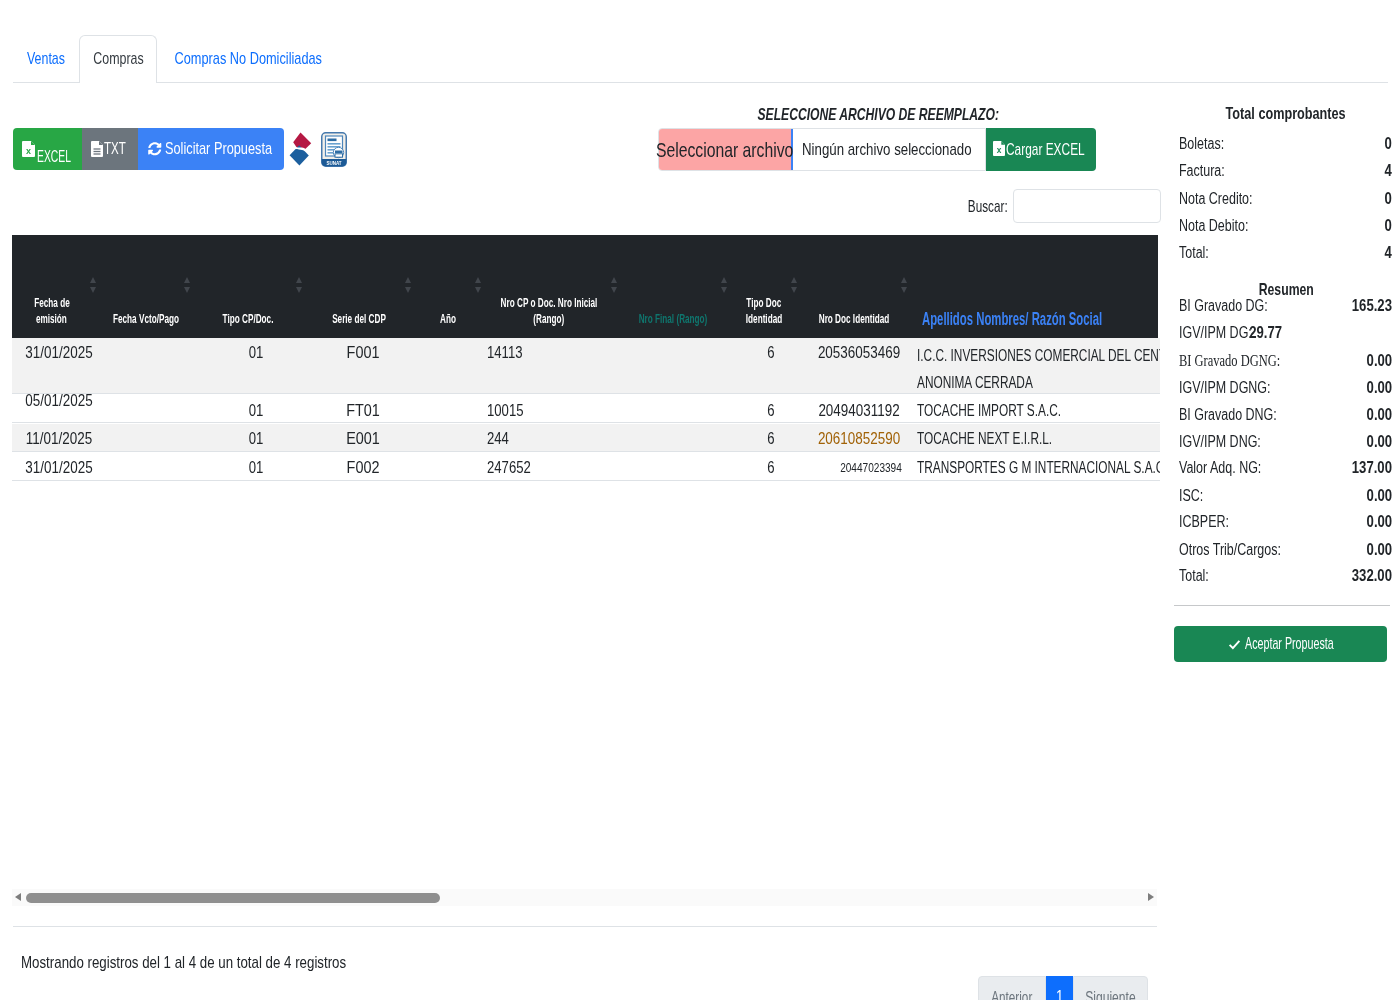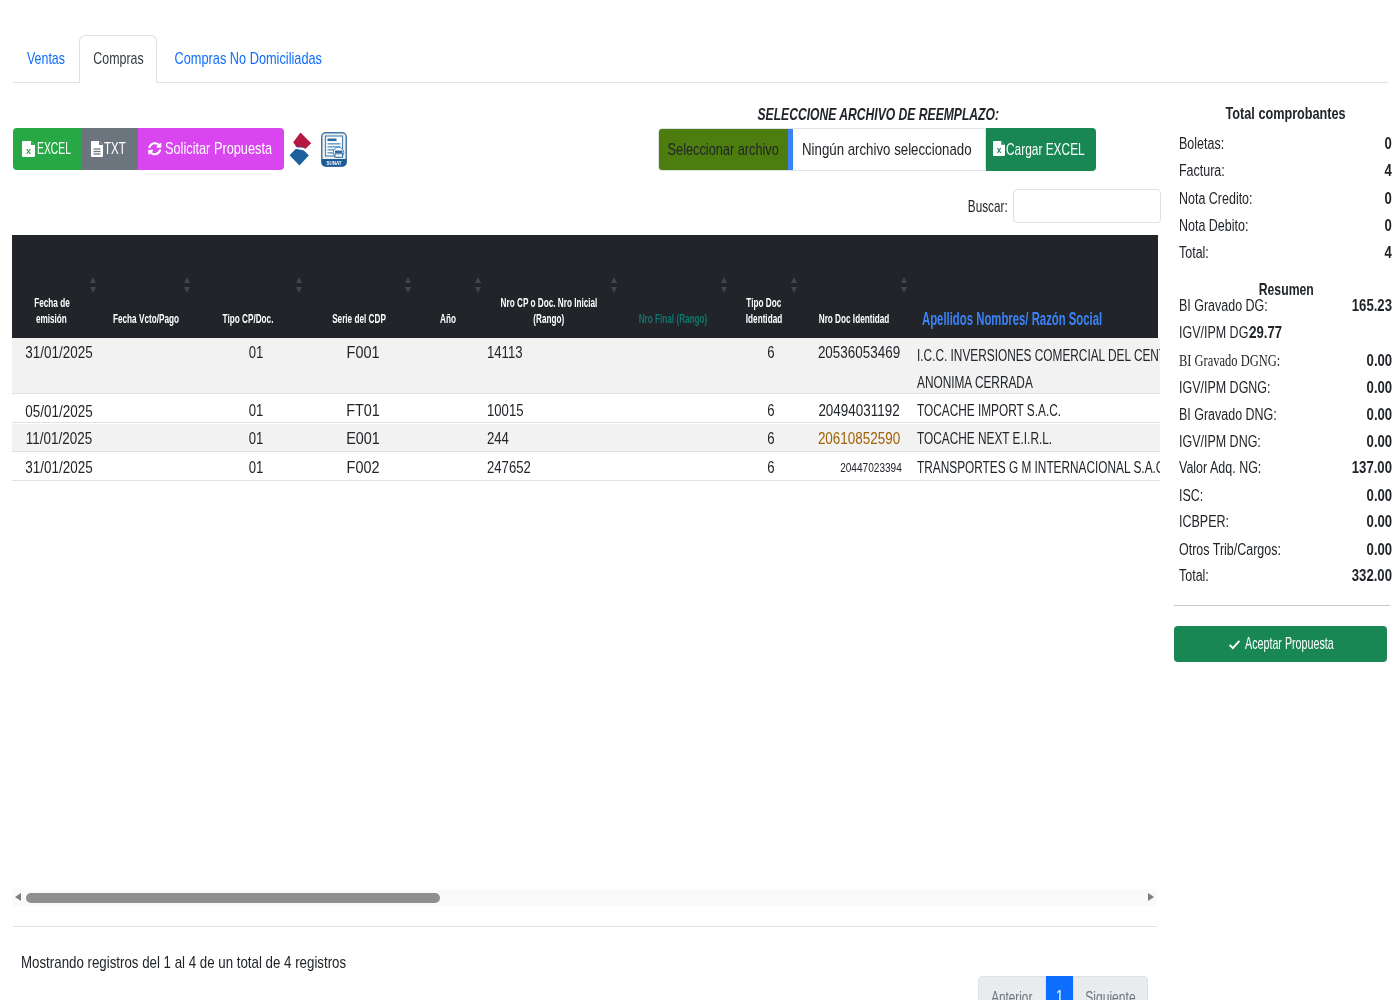--- a/index.html
+++ b/index.html
@@ -26,39 +26,39 @@
   <div class="abs" style="left:157px; top:35px; width:182px; height:47px; display:flex; align-items:center; justify-content:center; color:#0d6efd; font-size:17px;">
       <span class="tc" style="transform:scaleX(.75);">Compras No Domiciliadas</span>
     </div>
 
   <div class="abs" style="left:13px; top:128px; width:69px; height:42px; background:#28a745; border-radius:4px 0 0 4px;">
     <svg style="position:absolute; left:9px; top:13px;" width="13" height="16" viewBox="0 0 13 16">
         <path fill="#fff" d="M1 0 h8 l4 4 v11 a1 1 0 0 1 -1 1 h-11 a1 1 0 0 1 -1 -1 v-14 a1 1 0 0 1 1 -1 z"></path>
         <path fill="#28a745" d="M9 0 l4 4 h-4 z"></path>
         <text x="6.5" y="13" font-size="9" font-weight="bold" fill="#28a745" text-anchor="middle" font-family="Liberation Sans">x</text>
       </svg>
-    <div style="position:absolute; left:24px; top:0; height:42px; display:flex; align-items:center; color:#fff; font-size:17px;">
+    <div style="position:absolute; left:24px; top:8px; height:42px; display:flex; align-items:center; color:#fff; font-size:17px;">
         <span class="tx" style="transform:scaleX(.61);">EXCEL</span>
       </div>
   </div>
   <div class="abs" style="left:82px; top:128px; width:56px; height:42px; background:#6c757d;">
     <svg style="position:absolute; left:9px; top:13px;" width="12" height="16" viewBox="0 0 12 16">
         <path fill="#fff" d="M1 0 h7 l4 4 v11 a1 1 0 0 1 -1 1 h-10 a1 1 0 0 1 -1 -1 v-14 a1 1 0 0 1 1 -1 z"></path>
         <path fill="#6c757d" d="M8 0 l4 4 h-4 z"></path>
         <g stroke="#6c757d" stroke-width="1.3">
           <line x1="2.5" y1="8" x2="9.5" y2="8"></line>
           <line x1="2.5" y1="10.5" x2="9.5" y2="10.5"></line>
           <line x1="2.5" y1="13" x2="9.5" y2="13"></line>
         </g>
       </svg>
     <div style="position:absolute; left:22px; top:0; height:42px; display:flex; align-items:center; color:#fff; font-size:17px;">
         <span class="tx" style="transform:scaleX(.68);">TXT</span>
       </div>
   </div>
-  <div class="abs" style="left:138px; top:128px; width:146px; height:42px; background:#d946ef; border-radius:0 4px 4px 0;">
+  <div class="abs" style="left:138px; top:128px; width:146px; height:42px; background:#3b82f6; border-radius:0 4px 4px 0;">
     <svg style="position:absolute; left:10px; top:14px;" width="13.5" height="13.5" viewBox="0 0 512 512">
         <path fill="#fff" d="M370.72 133.28C339.458 104.008 298.888 87.962 255.848 88c-77.458.068-144.328 53.178-162.791 126.85-1.344 5.363-6.122 9.15-11.651 9.15H24.103c-7.498 0-13.194-6.807-11.807-14.176C33.933 94.924 134.813 8 256 8c66.448 0 126.791 26.136 171.315 68.685L463.03 40.97C478.149 25.851 504 36.559 504 57.941V192c0 13.255-10.745 24-24 24H345.941c-21.382 0-32.09-25.851-16.971-40.971l41.75-41.749zM32 296h134.059c21.382 0 32.09 25.851 16.971 40.971l-41.75 41.75c31.262 29.273 71.835 45.319 114.876 45.28 77.418-.07 144.315-53.144 162.787-126.849 1.344-5.363 6.122-9.15 11.651-9.15h57.304c7.498 0 13.194 6.807 11.807 14.176C478.067 417.076 377.187 504 256 504c-66.448 0-126.791-26.136-171.315-68.685L48.97 471.03C33.851 486.149 8 475.441 8 454.059V320c0-13.255 10.745-24 24-24z"></path>
       </svg>
     <div style="position:absolute; left:27px; top:0; height:42px; display:flex; align-items:center; color:#fff; font-size:17px;">
         <span class="tx" style="transform:scaleX(.75);">Solicitar Propuesta</span>
       </div>
   </div>
 
   <svg class="abs" style="left:289px; top:132px;" width="23" height="34" viewBox="0 0 23 34">
     <path fill="#b51843" d="M11.5 0.5 L22.2 11.2 L11.7 21.5 L4.2 10.2 Z"></path>
@@ -81,21 +81,21 @@
       <rect x="14" y="21.8" width="7.5" height="3.4" fill="#fff" stroke="#2e6da4" stroke-width="1"></rect>
     </g>
     <text x="13" y="33" font-size="4.5" font-weight="bold" fill="#fff" text-anchor="middle" font-family="Liberation Sans">SUNAT</text>
   </svg>
 
   <div class="abs" style="left:658px; top:107px; width:440px; height:14px; display:flex; justify-content:center; color:#212529; font-weight:bold; font-style:italic; font-size:16.5px; align-items:center;">
       <span class="tc" style="transform:scaleX(.735);">SELECCIONE ARCHIVO DE REEMPLAZO:</span>
     </div>
 
   <div class="abs" style="left:658px; top:128px; width:328px; height:43px; background:#fff; border:1px solid #dee2e6; border-radius:4px 0 0 4px;">
-    <div style="position:absolute; left:0; top:0; width:134px; height:41px; background:#4d7c0f; border-right:5px solid #3b82f6; border-radius:3px 0 0 3px; display:flex; align-items:center; justify-content:center; color:#212529; font-size:17px;">
+    <div style="position:absolute; left:0; top:0; width:134px; height:41px; background:#fca5a5; border-right:2px solid #3b82f6; border-radius:3px 0 0 3px; display:flex; align-items:center; justify-content:center; color:#212529; font-size:21px;">
         <span class="tc" style="transform:scaleX(.75);">Seleccionar archivo</span>
       </div>
     <div style="position:absolute; left:143px; top:0; height:41px; display:flex; align-items:center; color:#212529; font-size:17px;">
         <span class="tx" style="transform:scaleX(.78);">Ningún archivo seleccionado</span>
       </div>
   </div>
   <div class="abs" style="left:986px; top:128px; width:110px; height:43px; background:#198754; border-radius:0 4px 4px 0;">
     <svg style="position:absolute; left:7px; top:13px;" width="12" height="15" viewBox="0 0 13 16">
         <path fill="#fff" d="M1 0 h8 l4 4 v11 a1 1 0 0 1 -1 1 h-11 a1 1 0 0 1 -1 -1 v-14 a1 1 0 0 1 1 -1 z"></path>
         <path fill="#198754" d="M9 0 l4 4 h-4 z"></path>
@@ -153,21 +153,21 @@
     <div style="position:absolute; left:0; top:160px; width:1148px; height:28px; background:#fff; border-bottom:1px solid #dee2e6;"></div>
     <div style="position:absolute; left:0; top:189px; width:1148px; height:28px; background:#f2f2f2; border-bottom:1px solid #dee2e6;"></div>
     <div style="position:absolute; left:0; top:218px; width:1148px; height:28px; background:#fff; border-bottom:1px solid #dee2e6;"></div>
     <div id="cells">
         <div class="cellc" style="left:46.5px; top:108px; font-size:16px; line-height:20px; color:#212529;"><span style="display:inline-block; transform:scaleX(0.84); transform-origin:50% 50%;">31/01/2025</span></div>
         <div class="cellc" style="left:244px; top:108px; font-size:16px; line-height:20px; color:#212529;"><span style="display:inline-block; transform:scaleX(0.82); transform-origin:50% 50%;">01</span></div>
         <div class="cellc" style="left:350.5px; top:108px; font-size:16px; line-height:20px; color:#212529;"><span style="display:inline-block; transform:scaleX(0.9); transform-origin:50% 50%;">F001</span></div>
         <div style="position:absolute; left:475px; top:108px; font-size:16px; line-height:20px; color:#212529; white-space:nowrap;"><span style="display:inline-block; transform:scaleX(0.82); transform-origin:0 50%;">14113</span></div>
         <div class="cellc" style="left:759px; top:108px; font-size:16px; line-height:20px; color:#212529;"><span style="display:inline-block; transform:scaleX(0.82); transform-origin:50% 50%;">6</span></div>
         <div class="cellc" style="left:847px; top:108px; font-size:16px; line-height:20px; color:#212529;"><span style="display:inline-block; transform:scaleX(0.84); transform-origin:50% 50%;">20536053469</span></div>
-        <div class="cellc" style="left:46.5px; top:167px; font-size:16px; line-height:20px; color:#212529;"><span style="display:inline-block; transform:scaleX(0.84); transform-origin:50% 50%;">05/01/2025</span></div>
+        <div class="cellc" style="left:46.5px; top:156px; font-size:16px; line-height:20px; color:#212529;"><span style="display:inline-block; transform:scaleX(0.84); transform-origin:50% 50%;">05/01/2025</span></div>
         <div class="cellc" style="left:244px; top:165.5px; font-size:16px; line-height:20px; color:#212529;"><span style="display:inline-block; transform:scaleX(0.82); transform-origin:50% 50%;">01</span></div>
         <div class="cellc" style="left:350.5px; top:165.5px; font-size:16px; line-height:20px; color:#212529;"><span style="display:inline-block; transform:scaleX(0.9); transform-origin:50% 50%;">FT01</span></div>
         <div style="position:absolute; left:475px; top:165.5px; font-size:16px; line-height:20px; color:#212529; white-space:nowrap;"><span style="display:inline-block; transform:scaleX(0.82); transform-origin:0 50%;">10015</span></div>
         <div class="cellc" style="left:759px; top:165.5px; font-size:16px; line-height:20px; color:#212529;"><span style="display:inline-block; transform:scaleX(0.82); transform-origin:50% 50%;">6</span></div>
         <div class="cellc" style="left:847px; top:165.5px; font-size:16px; line-height:20px; color:#212529;"><span style="display:inline-block; transform:scaleX(0.84); transform-origin:50% 50%;">20494031192</span></div>
         <div style="position:absolute; left:905px; top:165.5px; font-size:16px; line-height:20px; color:#212529; white-space:nowrap;"><span style="display:inline-block; transform:scaleX(0.74); transform-origin:0 50%;">TOCACHE IMPORT S.A.C.</span></div>
         <div class="cellc" style="left:46.5px; top:194px; font-size:16px; line-height:20px; color:#212529;"><span style="display:inline-block; transform:scaleX(0.84); transform-origin:50% 50%;">11/01/2025</span></div>
         <div class="cellc" style="left:244px; top:194px; font-size:16px; line-height:20px; color:#212529;"><span style="display:inline-block; transform:scaleX(0.82); transform-origin:50% 50%;">01</span></div>
         <div class="cellc" style="left:350.5px; top:194px; font-size:16px; line-height:20px; color:#212529;"><span style="display:inline-block; transform:scaleX(0.9); transform-origin:50% 50%;">E001</span></div>
         <div style="position:absolute; left:475px; top:194px; font-size:16px; line-height:20px; color:#212529; white-space:nowrap;"><span style="display:inline-block; transform:scaleX(0.82); transform-origin:0 50%;">244</span></div>

